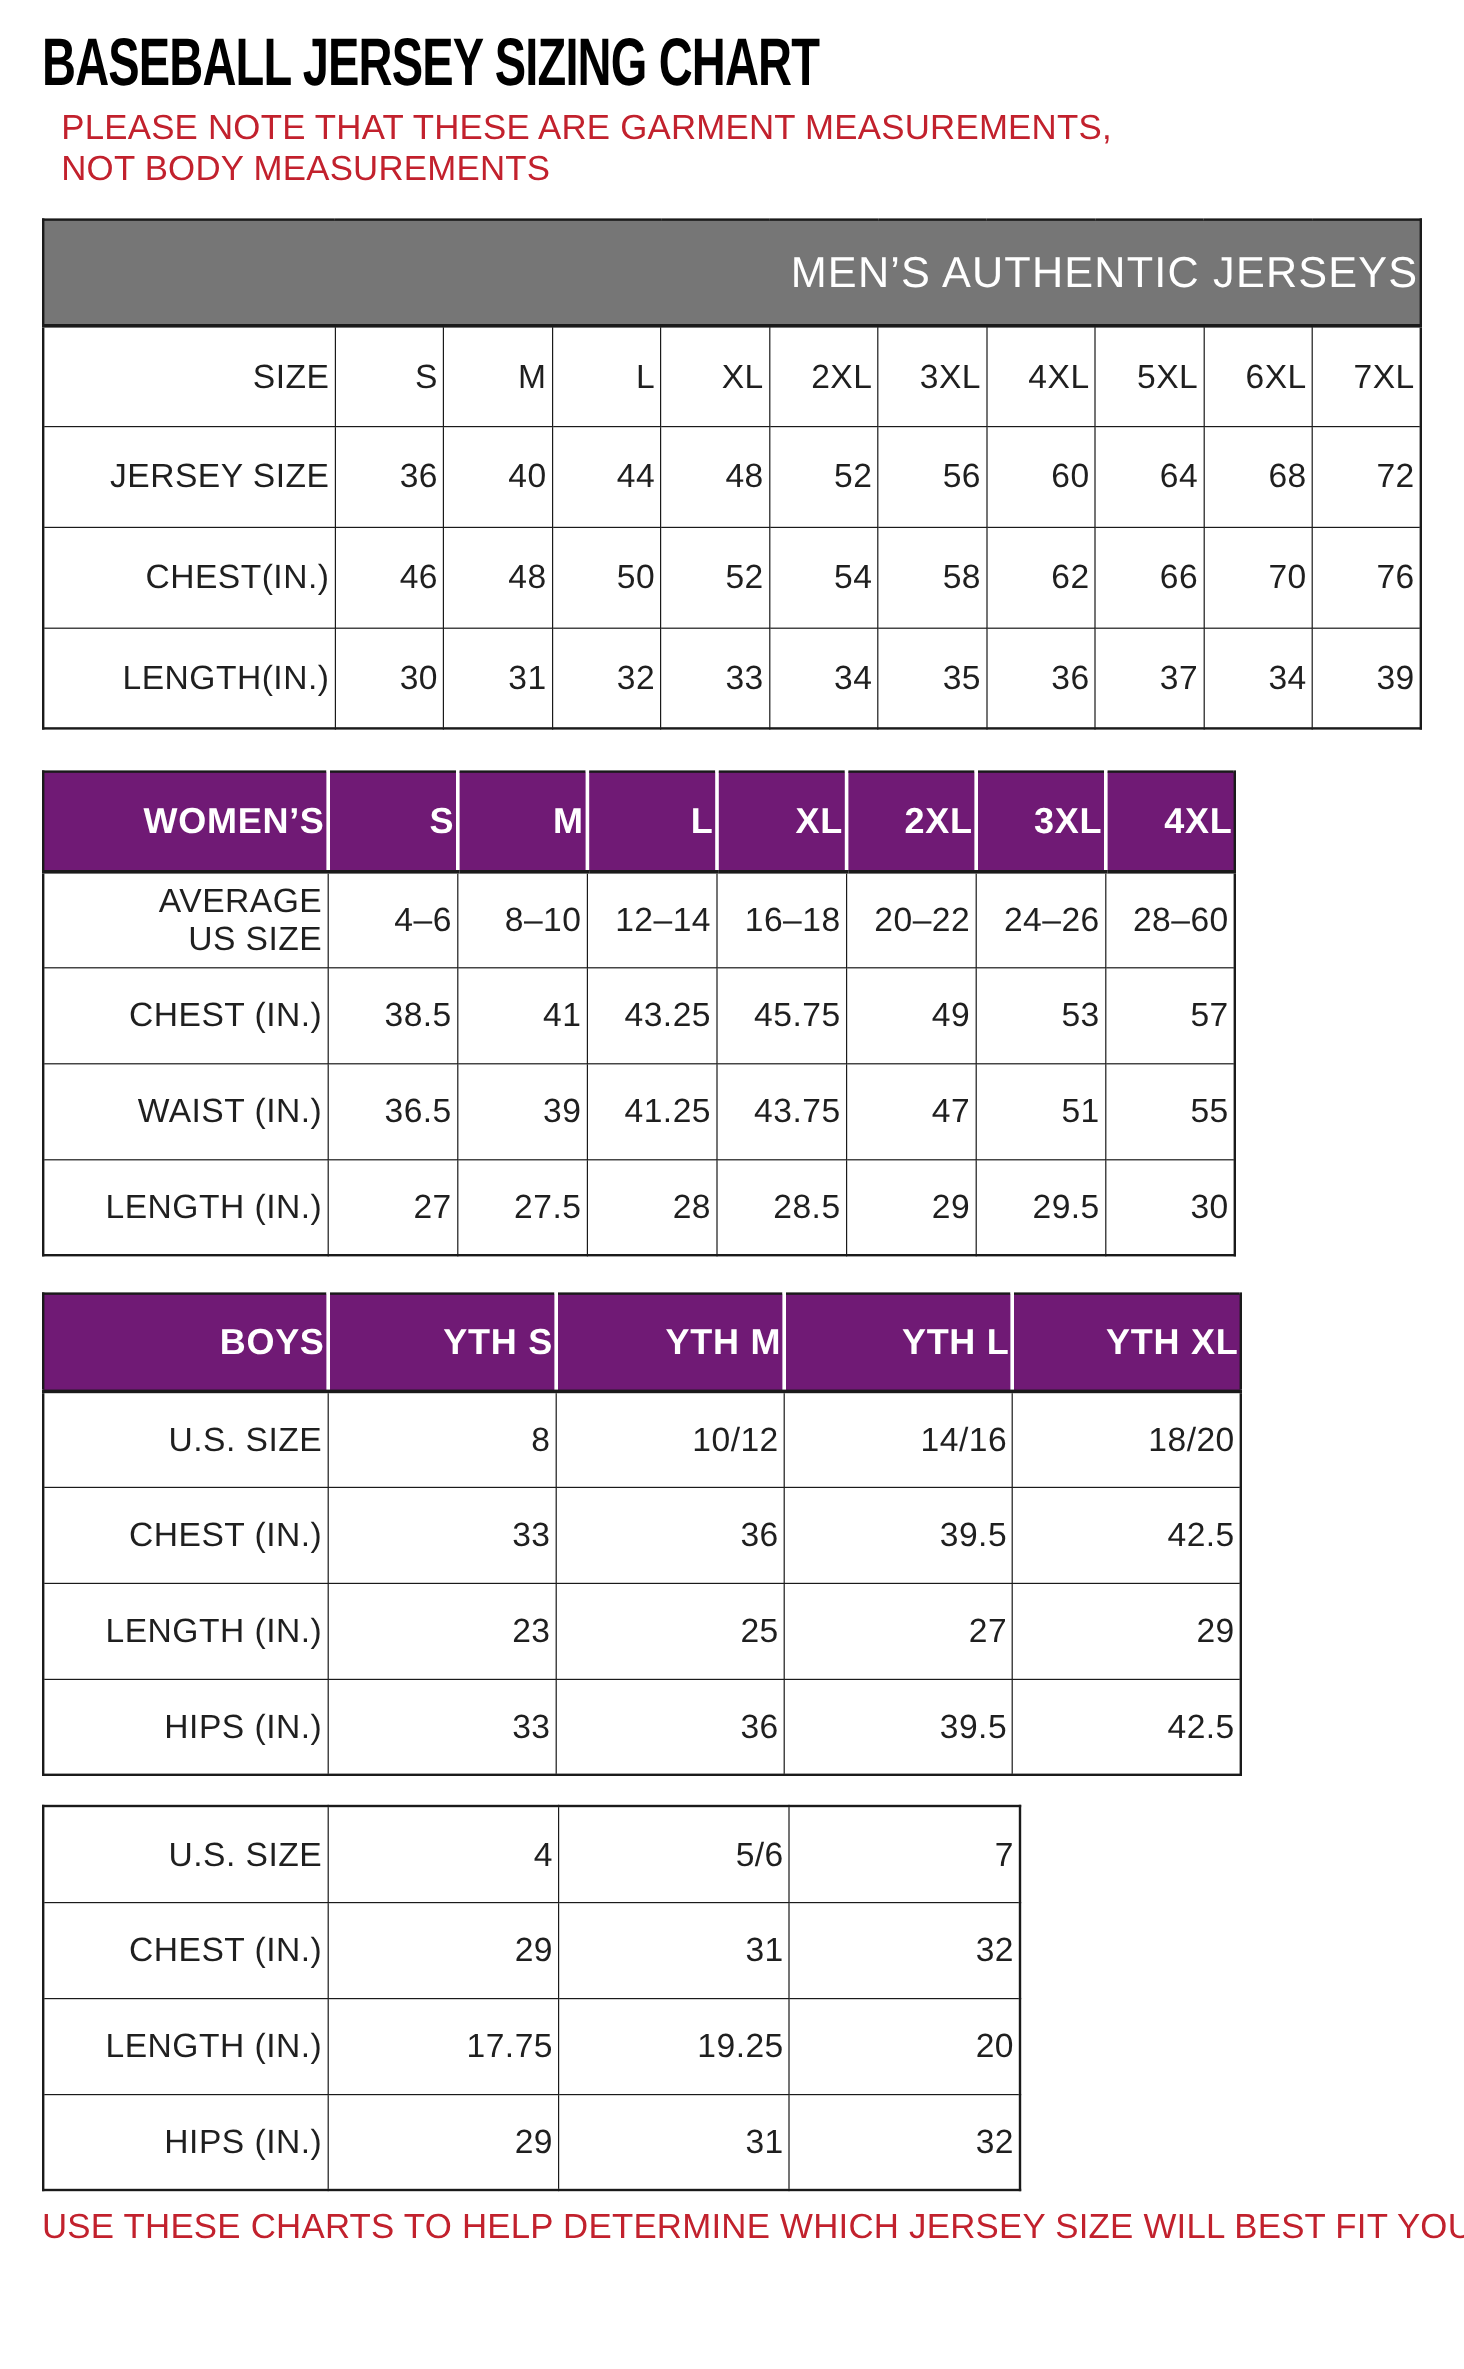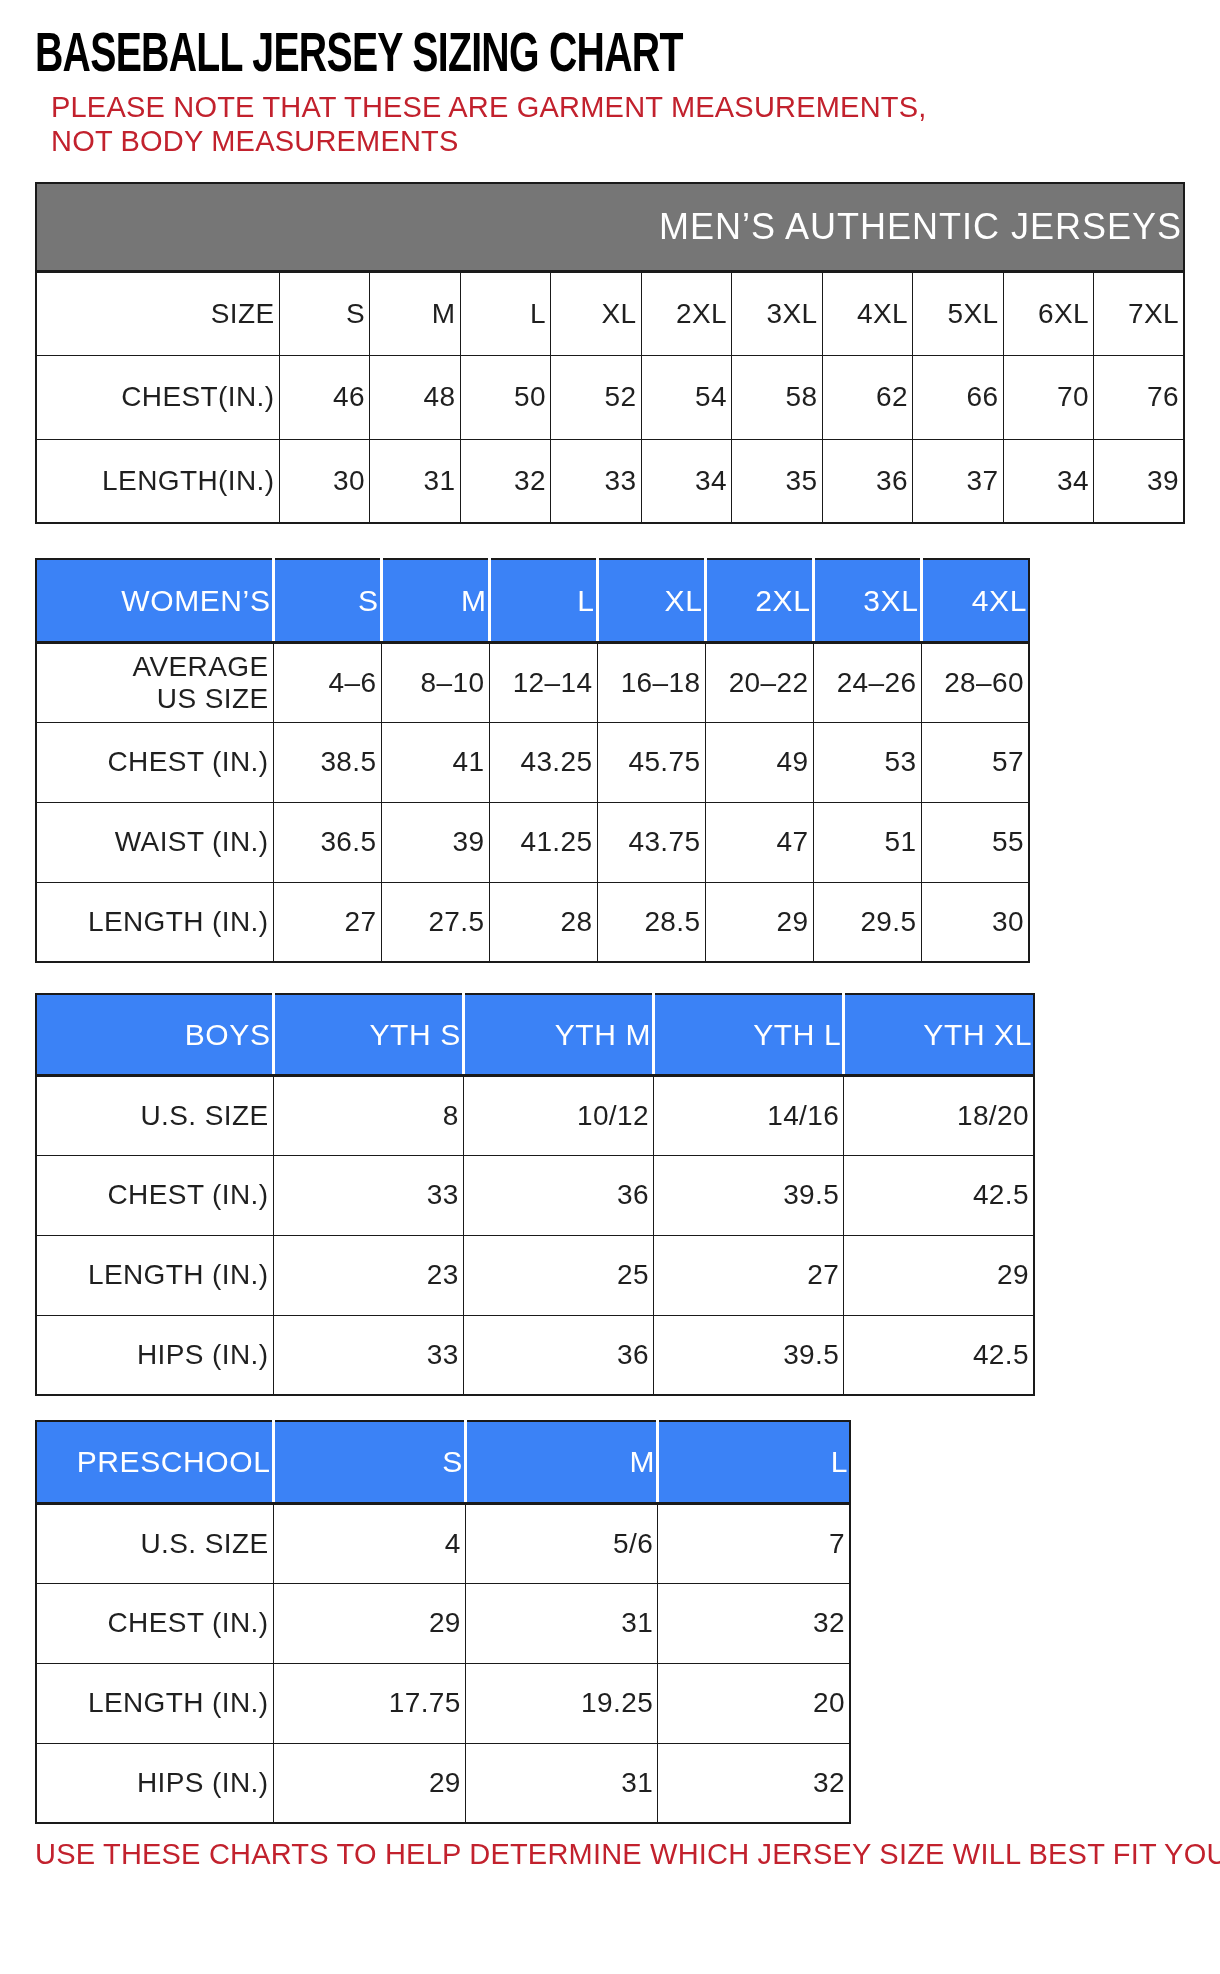--- a/index.html
+++ b/index.html
@@ -55,23 +55,23 @@
   th.banner {
     background: #767676;
     color: #ffffff;
     font-weight: 400;
     font-size: 36px;
     letter-spacing: 1px;
     border-bottom: 3px solid #1a1a1a;
     height: 88px;
   }
   th.ghead {
-    background: #3b82f6;
+    background: #701a75;
     color: #ffffff;
-    font-weight: 400;
+    font-weight: 700;
     font-size: 30px;
     letter-spacing: 0.6px;
     border-bottom: 3px solid #1a1a1a;
     border-right: 3px solid #ffffff;
   }
   th.ghead:last-child { border-right: 2px solid #1a1a1a; }
 
   
   .t-mens { width: 1150px; margin-bottom: 34px; }
   .t-mens td { height: 84px; }
@@ -120,20 +120,33 @@
         <td>L</td>
         <td>XL</td>
         <td>2XL</td>
         <td>3XL</td>
         <td>4XL</td>
         <td>5XL</td>
         <td>6XL</td>
         <td>7XL</td>
       </tr>
       <tr>
+        <td class="lbl">JERSEY SIZE</td>
+        <td>36</td>
+        <td>40</td>
+        <td>44</td>
+        <td>48</td>
+        <td>52</td>
+        <td>56</td>
+        <td>60</td>
+        <td>64</td>
+        <td>68</td>
+        <td>72</td>
+      </tr>
+      <tr>
         <td class="lbl">CHEST(IN.)</td>
         <td>46</td>
         <td>48</td>
         <td>50</td>
         <td>52</td>
         <td>54</td>
         <td>58</td>
         <td>62</td>
         <td>66</td>
         <td>70</td>
@@ -261,26 +274,20 @@
     </tbody>
   </table>
 
   <table class="tbl t-pre">
     <colgroup>
         <col class="c-lbl">
         <col span="3">
       </colgroup>
     <tbody>
       <tr>
-        <th class="ghead">PRESCHOOL</th>
-        <th class="ghead">S</th>
-        <th class="ghead">M</th>
-        <th class="ghead">L</th>
-      </tr>
-      <tr>
         <td class="lbl">U.S. SIZE</td>
         <td>4</td>
         <td>5/6</td>
         <td>7</td>
       </tr>
       <tr>
         <td class="lbl">CHEST (IN.)</td>
         <td>29</td>
         <td>31</td>
         <td>32</td>

